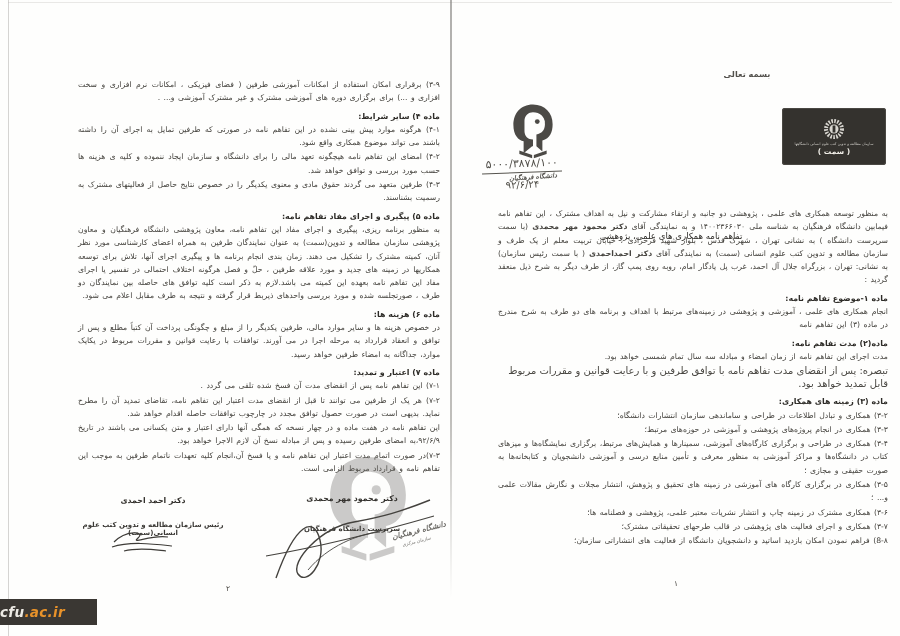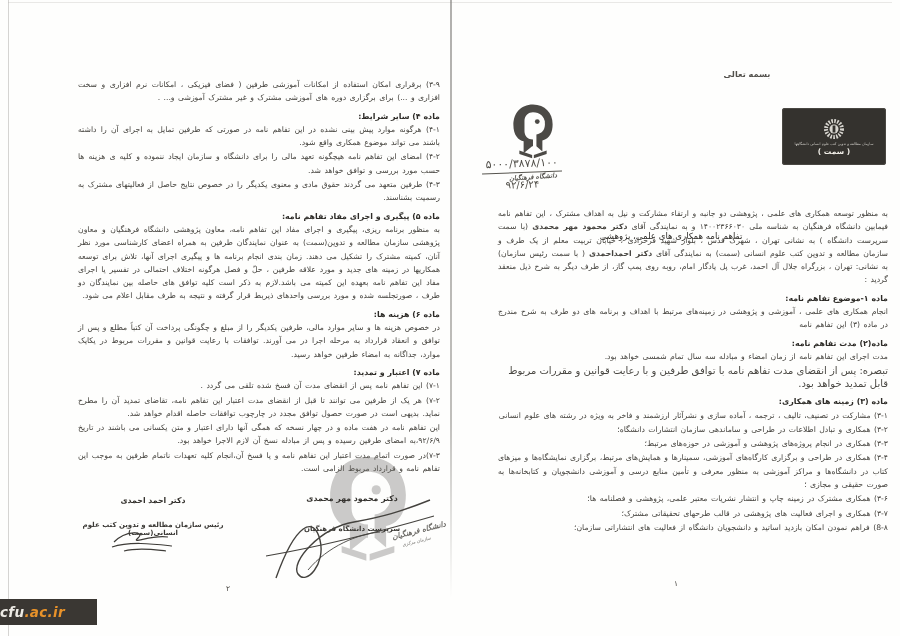--- a/index.html
+++ b/index.html
@@ -117,24 +117,24 @@
       <p class="body-text para"><span>به منظور توسعه همکاری های علمی ، پژوهشی دو جانبه و ارتقاء مشارکت و نیل به اهداف مشترک ، این تفاهم نامه فیمابین دانشگاه فرهنگیان به شناسه ملی ۱۴۰۰۲۳۶۶۰۳۰ و به نمایندگی آقای </span><b>دکتر محمود مهر محمدی</b><span> (با سمت سرپرست دانشگاه ) به نشانی تهران ، شهرک قدس ، بلوار شهید فرحزادی ، خیابان تربیت معلم از یک طرف و سازمان مطالعه و تدوین کتب علوم انسانی (سمت) به نمایندگی آقای </span><b>دکتر احمداحمدی</b><span> ( با سمت رئیس سازمان) به نشانی: تهران ، بزرگراه جلال آل احمد، غرب پل یادگار امام، روبه روی پمپ گاز، از طرف دیگر به شرح ذیل منعقد گردید :</span></p>
 
       <div class="art-title">ماده ۱-موضوع تفاهم نامه:</div>
       <p class="body-text para">انجام همکاری های علمی ، آموزشی و پژوهشی در زمینه‌های مرتبط با اهداف و برنامه های دو طرف به شرح مندرج در ماده (۳) این تفاهم نامه</p>
 
       <div class="art-title">ماده(۲) مدت تفاهم نامه:</div>
       <p class="body-text para">مدت اجرای این تفاهم نامه از زمان امضاء و مبادله سه سال تمام شمسی خواهد بود.</p>
       <p class="note-text para">تبصره: پس از انقضای مدت تفاهم نامه با توافق طرفین و با رعایت قوانین و مقررات مربوط قابل تمدید خواهد بود.</p>
 
       <div class="art-title">ماده (۳) زمینه های همکاری:</div>
-      <p class="body-text para">۳-۱) مشارکت در تصنیف، تالیف ، ترجمه ، آماده سازی و نشرآثار ارزشمند و فاخر به ویژه در رشته های علوم انسانی</p>
       <p class="body-text para">۳-۲) همکاری و تبادل اطلاعات در طراحی و ساماندهی سازمان انتشارات دانشگاه؛</p>
       <p class="body-text para">۳-۳) همکاری در انجام پروژه‌های پژوهشی و آموزشی در حوزه‌های مرتبط؛</p>
       <p class="body-text para">۳-۴) همکاری در طراحی و برگزاری کارگاه‌های آموزشی، سمینارها و همایش‌های مرتبط، برگزاری نمایشگاه‌ها و میزهای کتاب در دانشگاه‌ها و مراکز آموزشی به منظور معرفی و تأمین منابع درسی و آموزشی دانشجویان و کتابخانه‌ها به صورت حقیقی و مجازی ؛</p>
+      <p class="body-text para">۳-۵) همکاری در برگزاری کارگاه های آموزشی در زمینه های تحقیق و پژوهش، انتشار مجلات و نگارش مقالات علمی و... ؛</p>
       <p class="body-text para">۳-۶) همکاری مشترک در زمینه چاپ و انتشار نشریات معتبر علمی، پژوهشی و فصلنامه ها؛</p>
       <p class="body-text para">۳-۷) همکاری و اجرای فعالیت های پژوهشی در قالب طرحهای تحقیقاتی مشترک؛</p>
       <p class="body-text para">8-۸) فراهم نمودن امکان بازدید اساتید و دانشجویان دانشگاه از فعالیت های انتشاراتی سازمان؛</p>
     </div>
 
     <div class="page-num page-num-1">۱</div>
   </div>
 
   <div class="page page-left">
 

